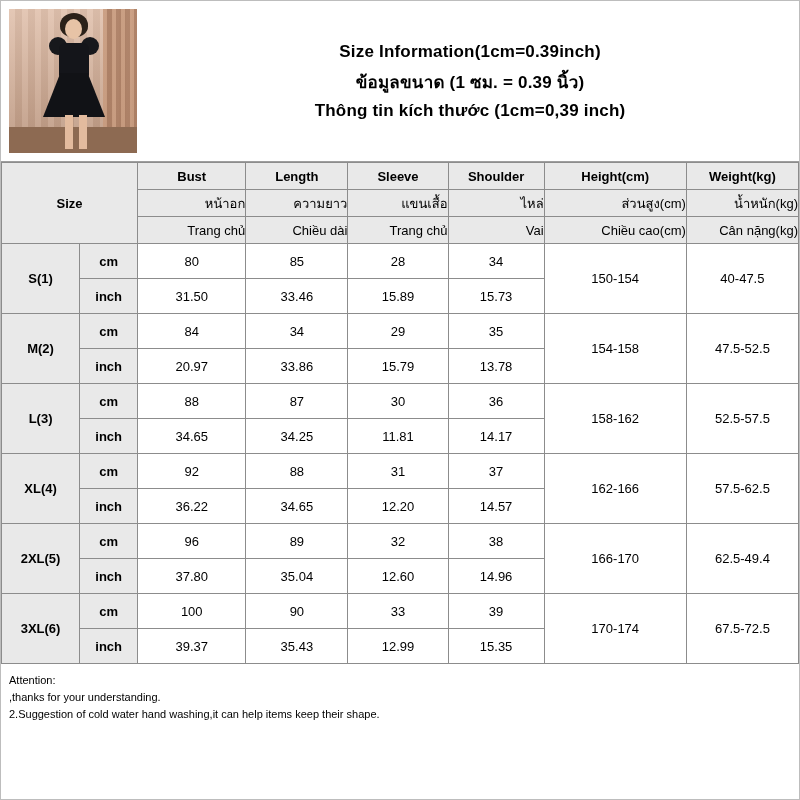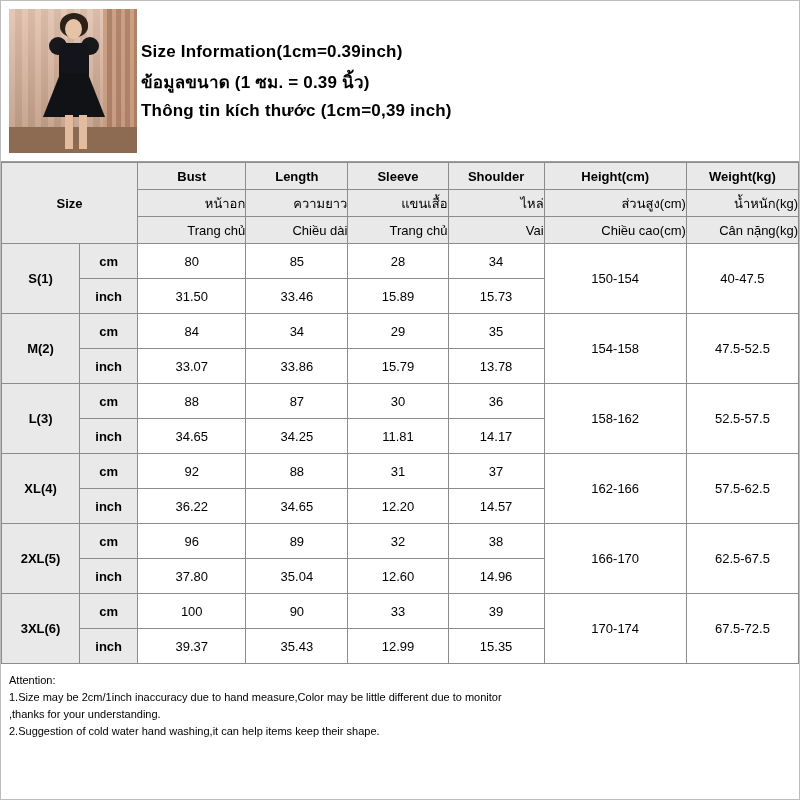--- a/index.html
+++ b/index.html
@@ -107,21 +107,21 @@
   .photo .leg-r { left: 70px; }
 
   .title-block {
     position: absolute;
     left: 140px;
     right: 0;
     top: 0;
     height: 160px;
     display: flex;
     flex-direction: column;
-    align-items: flex-start;
+    align-items: center;
     justify-content: center;
     gap: 6px;
     text-align: center;
   }
   .title-block .line {
     font-size: 17px;
     font-weight: bold;
     letter-spacing: .2px;
     white-space: nowrap;
   }
@@ -271,21 +271,21 @@
         <td class="unit-cell">cm</td>
         <td class="val">84</td>
         <td class="val">34</td>
         <td class="val">29</td>
         <td class="val">35</td>
         <td class="merged" rowspan="2">154-158</td>
         <td class="merged" rowspan="2">47.5-52.5</td>
       </tr>
       <tr>
         <td class="unit-cell">inch</td>
-        <td class="val">33.07</td>
+        <td class="val">20.97</td>
         <td class="val">33.86</td>
         <td class="val">15.79</td>
         <td class="val">13.78</td>
       </tr>
 
       <tr>
         <td class="row-label" rowspan="2">L(3)</td>
         <td class="unit-cell">cm</td>
         <td class="val">88</td>
         <td class="val">87</td>
@@ -321,21 +321,21 @@
       </tr>
 
       <tr>
         <td class="row-label" rowspan="2">2XL(5)</td>
         <td class="unit-cell">cm</td>
         <td class="val">96</td>
         <td class="val">89</td>
         <td class="val">32</td>
         <td class="val">38</td>
         <td class="merged" rowspan="2">166-170</td>
-        <td class="merged" rowspan="2">62.5-67.5</td>
+        <td class="merged" rowspan="2">62.5-49.4</td>
       </tr>
       <tr>
         <td class="unit-cell">inch</td>
         <td class="val">37.80</td>
         <td class="val">35.04</td>
         <td class="val">12.60</td>
         <td class="val">14.96</td>
       </tr>
 
       <tr>
@@ -353,18 +353,17 @@
         <td class="val">39.37</td>
         <td class="val">35.43</td>
         <td class="val">12.99</td>
         <td class="val">15.35</td>
       </tr>
     </tbody>
   </table>
 
   <div class="footer">
     <div class="fl">Attention:</div>
-    <div class="fl">1.Size may be 2cm/1inch inaccuracy due to hand measure,Color may be little different due to monitor</div>
     <div class="fl">,thanks for your understanding.</div>
     <div class="fl">2.Suggestion of cold water hand washing,it can help items keep their shape.</div>
   </div>
 
 </div>
 
 </body></html>

